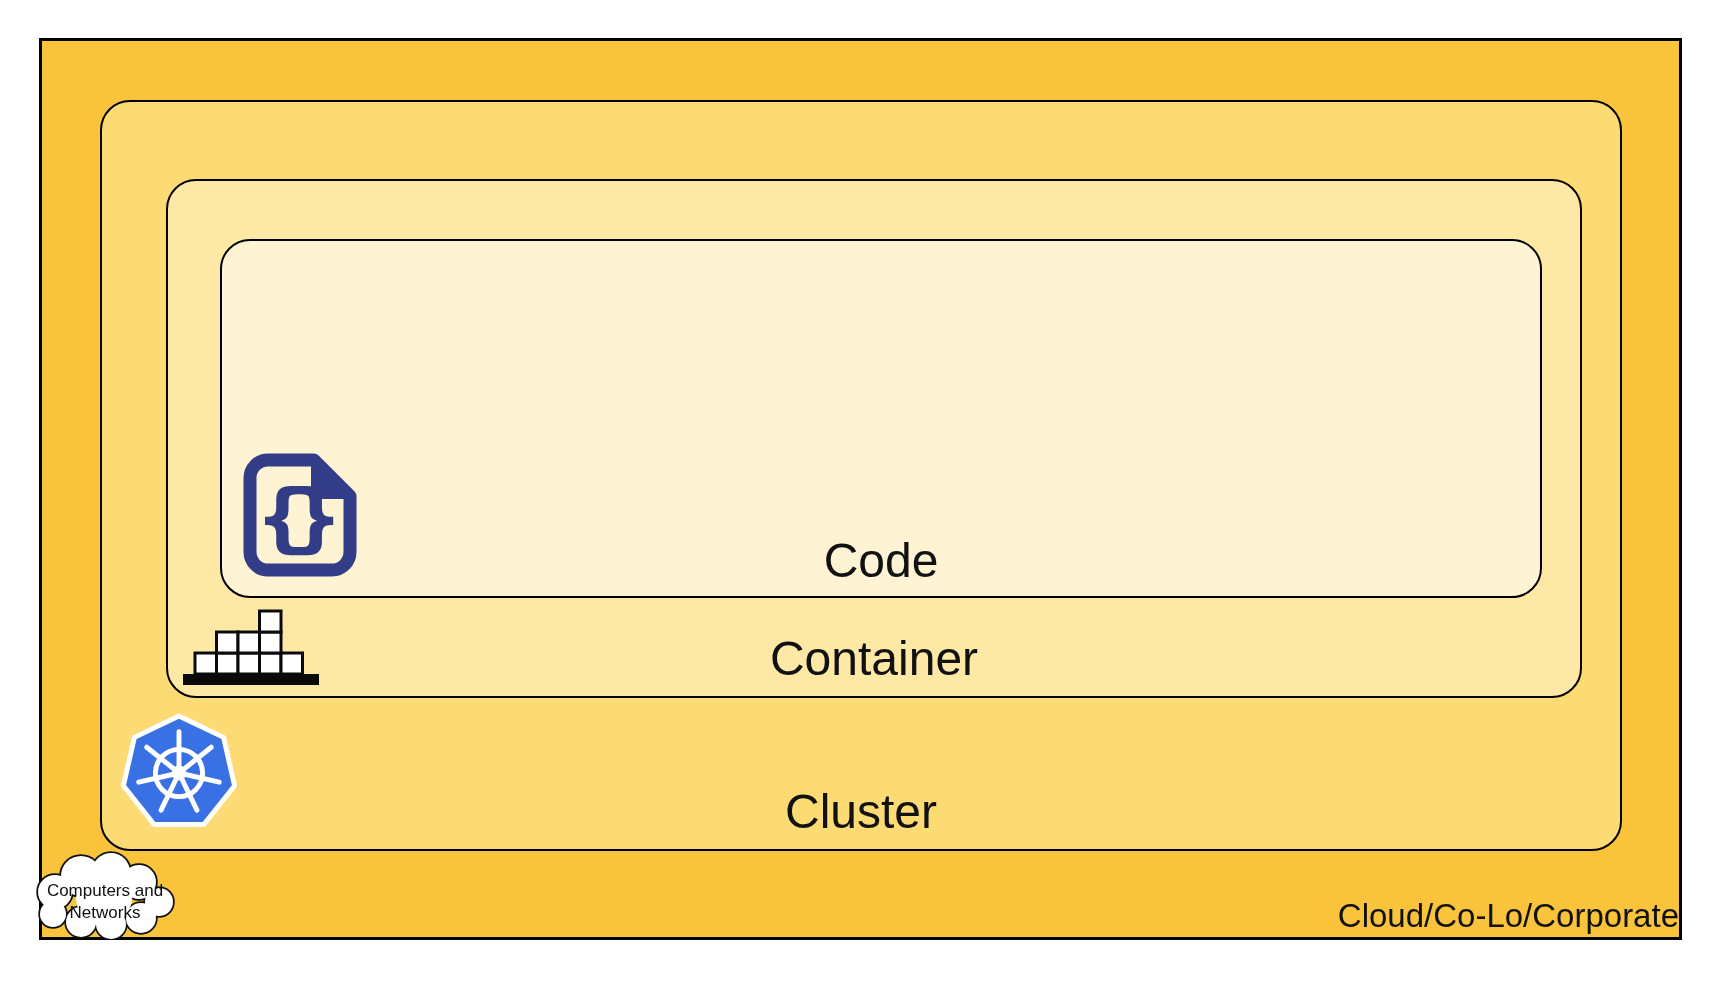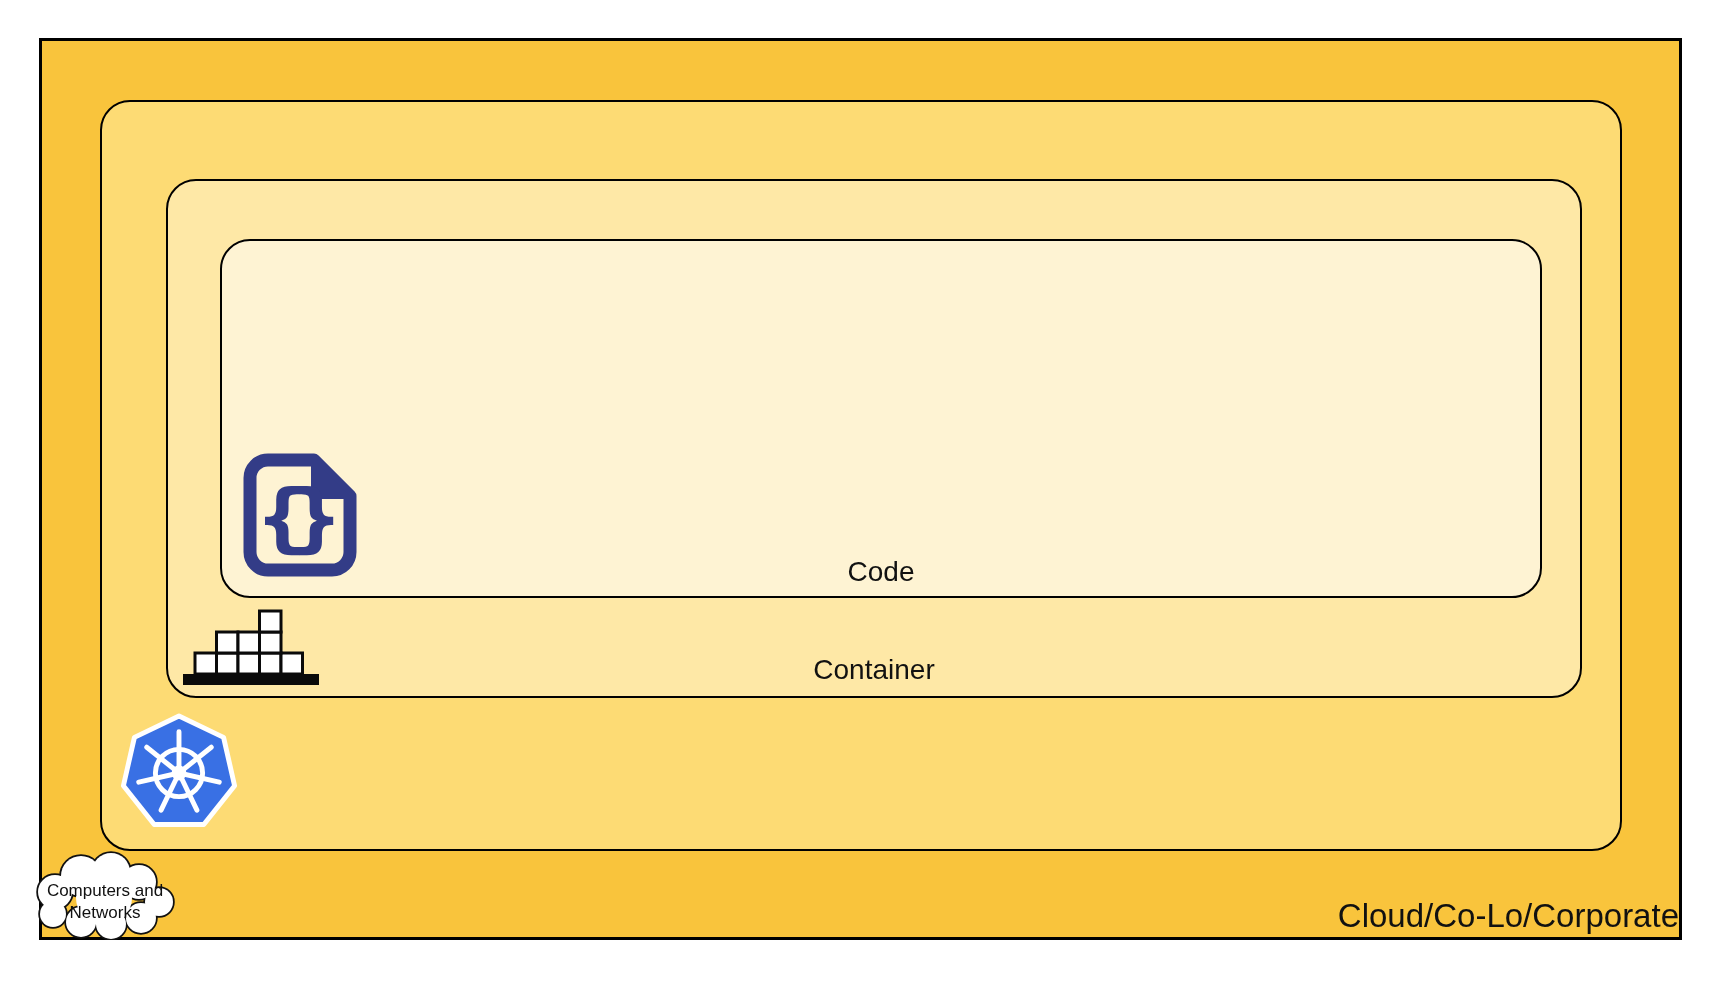--- a/index.html
+++ b/index.html
@@ -43,21 +43,21 @@
     background: var(--code-fill, #FEF3D3);
     border: 2px solid var(--outline, #000);
     border-radius: 30px;
   }
 
   .layer-label {
     position: absolute;
     left: 0; right: 0;
     text-align: center;
     color: #111;
-    font-size: 28px;
+    font-size: 48px;
     line-height: 1.15;
     white-space: nowrap;
   }
   .code-label      { bottom: 8px;  }
   .container-label { bottom: 10px; }
   .cluster-label   { bottom: 10px; }
 
   .dc-label {
     position: absolute;
     left: 0; right: 0; bottom: 1px;
@@ -131,20 +131,21 @@
           <line x1="60" y1="62" x2="92.8" y2="35.8"></line>
           <line x1="60" y1="62" x2="100.9" y2="71.3"></line>
           <line x1="60" y1="62" x2="78.2" y2="99.8"></line>
           <line x1="60" y1="62" x2="41.8" y2="99.8"></line>
           <line x1="60" y1="62" x2="19.1" y2="71.3"></line>
           <line x1="60" y1="62" x2="27.2" y2="35.8"></line>
         </g>
         <circle cx="60" cy="62" r="24" fill="none" stroke="#ffffff" stroke-width="5"></circle>
         <circle cx="60" cy="62" r="7.5" fill="#ffffff"></circle>
       </svg>
+      <div class="layer-label cluster-label">Cluster</div>
     </div>
 
     <div class="dc-label">
       <div>Cloud/Co-Lo/Corporate</div>
     </div>
   </div>
 
   <div class="cloud-callout">
     <svg viewBox="0 0 148 90" xmlns="http://www.w3.org/2000/svg">
       <g stroke="#111111" stroke-width="3.5" fill="#ffffff">

